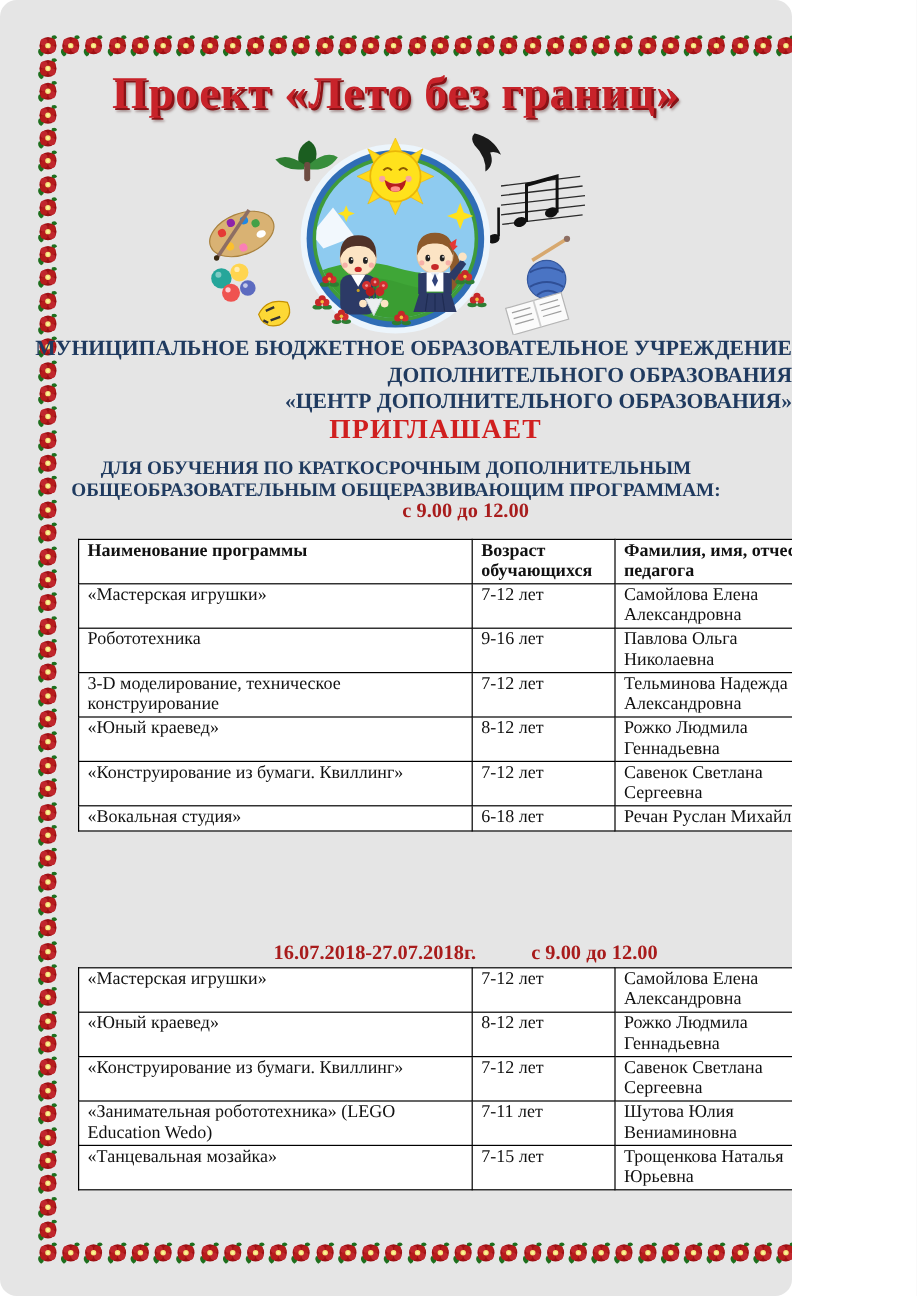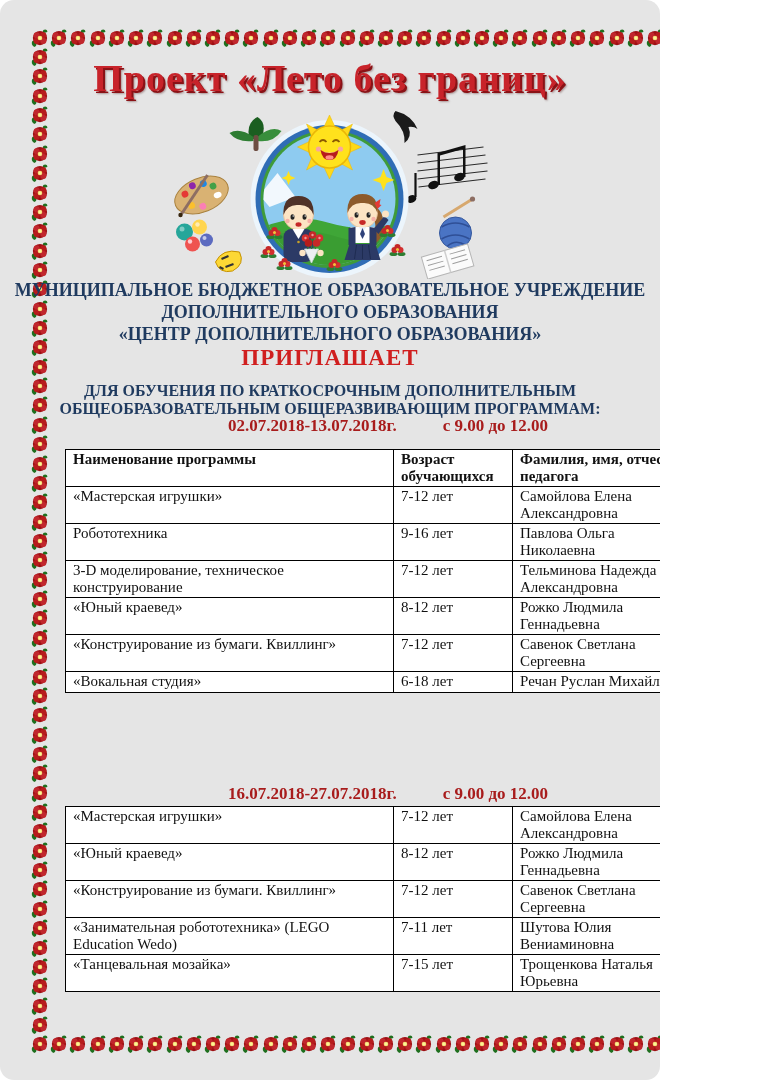--- a/index.html
+++ b/index.html
@@ -13,25 +13,25 @@
   .b-left{left:30px;top:48px;width:19px;height:987px;flex-direction:column;}
   .b-right{left:703px;top:48px;width:19px;height:987px;flex-direction:column;}
   .fl{flex:0 0 auto;display:block;}
 
   .title{position:absolute;top:56px;left:0;width:100%;text-align:center;
          font-size:38px;font-weight:bold;letter-spacing:1px;color:#c8232a;
          text-shadow:2px 2px 0 #8a1216,3px 3px 2px rgba(60,0,0,.35);}
 
   .illus{position:absolute;top:111px;left:50%;transform:translateX(-50%);width:317px;height:168px;}
 
-  .org{position:absolute;top:279px;left:0;width:100%;text-align:center;
+  .org{position:absolute;top:279px;left:0;width:100%;text-align:right;
        font-weight:bold;font-size:18px;line-height:22px;color:#1f3a5f;}
 
   .invite{position:absolute;top:345px;left:0;width:100%;text-align:center;
-          font-weight:bold;font-size:23px;letter-spacing:1px;color:#d01f1f;}
+          font-weight:bold;font-size:23px;letter-spacing:1px;color:#d01f1f;padding-left:33px;}
 
   .programs{position:absolute;top:382px;left:0;width:100%;text-align:center;
             font-weight:bold;font-size:16px;line-height:17.5px;color:#1f3a5f;}
 
   .dateline{position:absolute;left:0;width:100%;display:flex;justify-content:center;gap:46px;
             font-weight:bold;font-size:17px;color:#a81c1c;transform:translateX(58px);}
   .d1{top:416px;}
   .d2{top:784px;}
 
   .t{position:absolute;left:65px;width:633px;border-collapse:collapse;table-layout:fixed;
@@ -2188,21 +2188,20 @@
   </div>
 
   <div class="invite">ПРИГЛАШАЕТ</div>
 
   <div class="programs">
     <div>ДЛЯ ОБУЧЕНИЯ ПО КРАТКОСРОЧНЫМ ДОПОЛНИТЕЛЬНЫМ</div>
     <div>ОБЩЕОБРАЗОВАТЕЛЬНЫМ ОБЩЕРАЗВИВАЮЩИМ ПРОГРАММАМ:</div>
   </div>
 
   <div class="dateline d1">
-    <span>02.07.2018-13.07.2018г.</span>
     <span>с 9.00 до 12.00</span>
   </div>
 
   <table class="t t1">
     <colgroup>
         <col style="width:328px">
         <col style="width:119px">
         <col style="width:186px">
       </colgroup>
     <thead>

